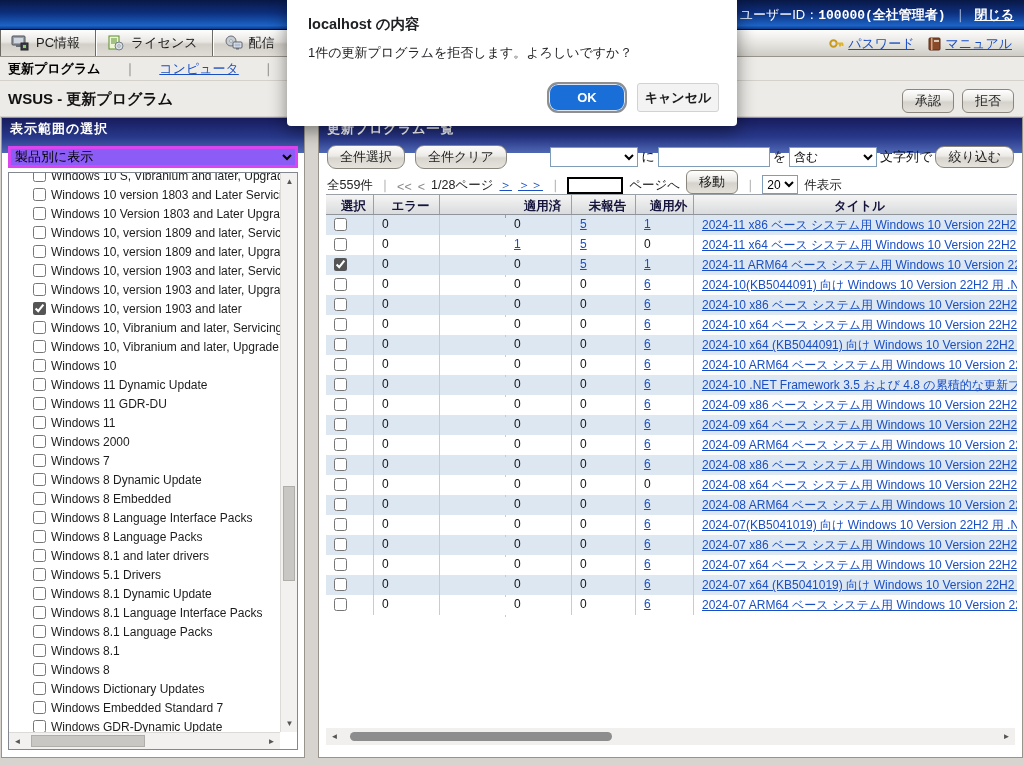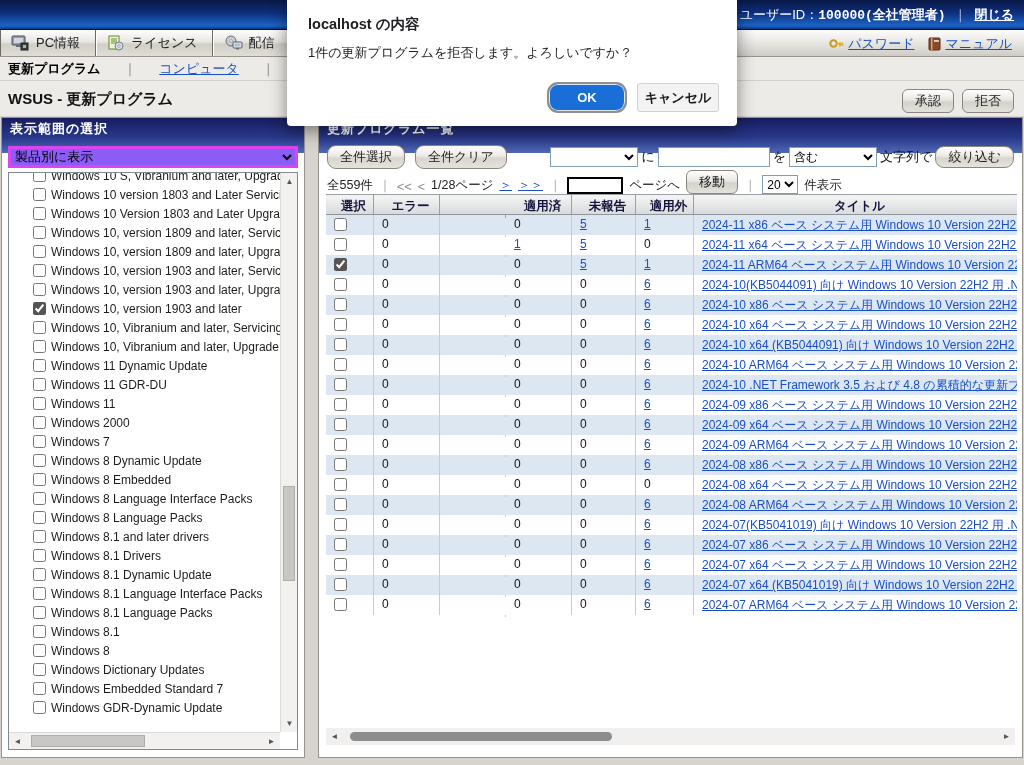--- a/index.html
+++ b/index.html
@@ -235,20 +235,24 @@
         <label class="lb-item">
     <input type="checkbox" class="cb" style="">
     <span class="lb-label">Windows 10, Vibranium and later, Servicing</span>
   </label>
         <label class="lb-item">
     <input type="checkbox" class="cb" style="">
     <span class="lb-label">Windows 10, Vibranium and later, Upgrade &amp;</span>
   </label>
         <label class="lb-item">
     <input type="checkbox" class="cb" style="">
+    <span class="lb-label">Windows 10</span>
+  </label>
+        <label class="lb-item">
+    <input type="checkbox" class="cb" style="">
     <span class="lb-label">Windows 11 Dynamic Update</span>
   </label>
         <label class="lb-item">
     <input type="checkbox" class="cb" style="">
     <span class="lb-label">Windows 11 GDR-DU</span>
   </label>
         <label class="lb-item">
     <input type="checkbox" class="cb" style="">
     <span class="lb-label">Windows 11</span>
   </label>
@@ -275,21 +279,21 @@
         <label class="lb-item">
     <input type="checkbox" class="cb" style="">
     <span class="lb-label">Windows 8 Language Packs</span>
   </label>
         <label class="lb-item">
     <input type="checkbox" class="cb" style="">
     <span class="lb-label">Windows 8.1 and later drivers</span>
   </label>
         <label class="lb-item">
     <input type="checkbox" class="cb" style="">
-    <span class="lb-label">Windows 8.1 Drivers</span>
+    <span class="lb-label">Windows 5.1 Drivers</span>
   </label>
         <label class="lb-item">
     <input type="checkbox" class="cb" style="">
     <span class="lb-label">Windows 8.1 Dynamic Update</span>
   </label>
         <label class="lb-item">
     <input type="checkbox" class="cb" style="">
     <span class="lb-label">Windows 8.1 Language Interface Packs</span>
   </label>
         <label class="lb-item">

